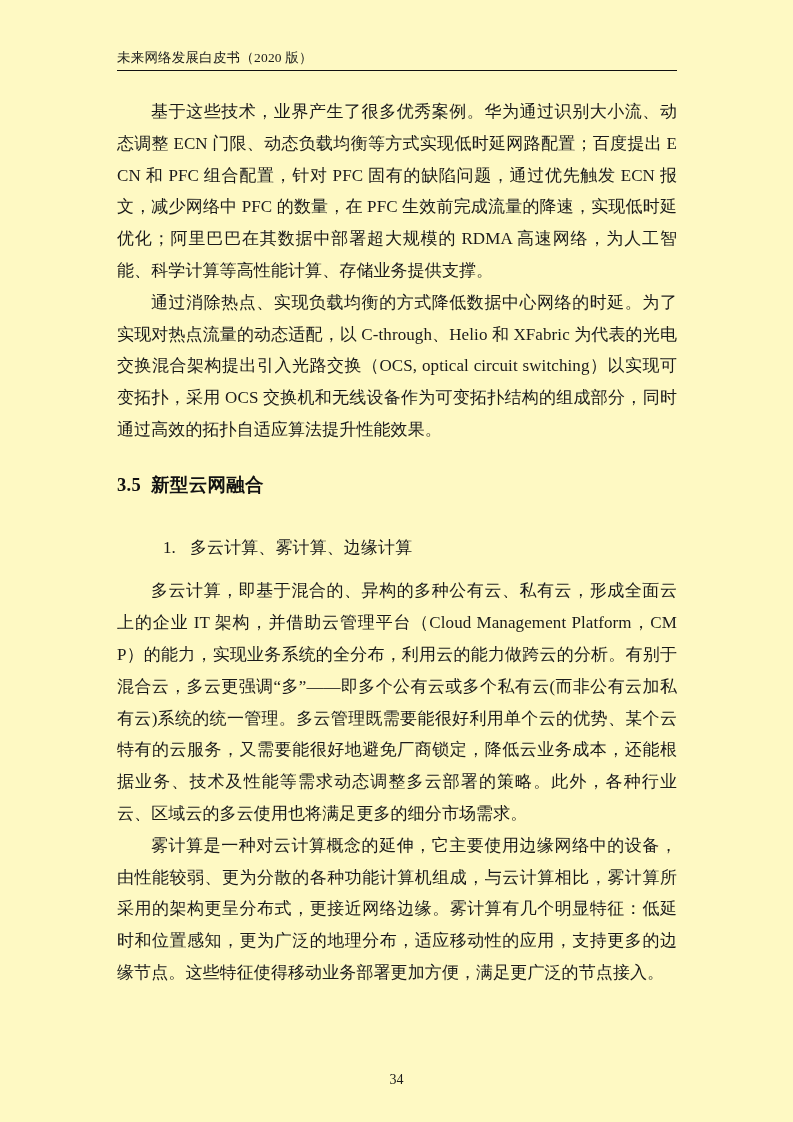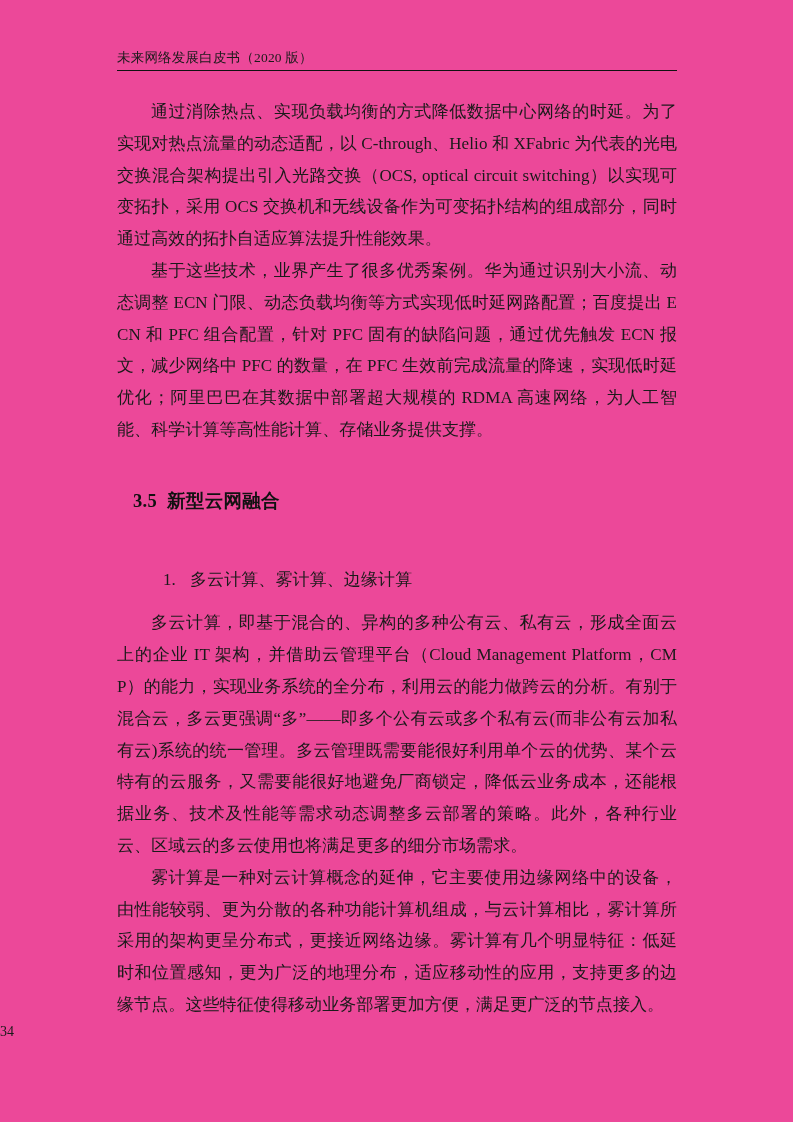--- a/index.html
+++ b/index.html
@@ -8,21 +8,21 @@
     background: #ffffff;
   }
   body {
     font-family: "Liberation Serif", "DejaVu Serif", serif;
     color: #1a1a1a;
   }
   .page {
     position: relative;
     width: 793px;
     height: 1122px;
-    background: #ec4899;
+    background: #fef9c3;
     overflow: hidden;
     box-sizing: border-box;
   }
 
   
   .header {
     position: absolute;
     left: 117px;
     top: 49px;
     width: 560px;
@@ -57,21 +57,21 @@
     text-justify: inter-ideograph;
     text-indent: 34px;
     letter-spacing: 0.1px;
     color: #1a1a1a;
     word-break: break-all;
     overflow-wrap: break-word;
   }
 
   
   h2.section-heading {
-    margin: 16px;
+    margin: 0;
     font-size: 18.5px;
     line-height: 31.8px;
     font-weight: bold;
     letter-spacing: 0.3px;
     color: #111111;
   }
   h2.section-heading .num {
     font-weight: bold;
     margin-right: 10px;
   }
@@ -88,43 +88,44 @@
     letter-spacing: 0.1px;
     color: #1a1a1a;
   }
   .sub-item .sub-num {
     margin-right: 14px;
   }
 
   
   .page-number {
     position: absolute;
-    top: 1022px;
+    top: 1070px;
     left: 0;
     width: 793px;
+    text-align: center;
     font-size: 14px;
     line-height: 20px;
     color: #1a1a1a;
   }
 </style>
 </head>
 <body>
 
 <div class="page">
 
   <div class="header">
     <div class="header-title">未来网络发展白皮书（2020 版）</div>
     <div class="header-rule"></div>
   </div>
 
   <div class="body-block">
 
+    <p class="para">基于这些技术，业界产生了很多优秀案例。华为通过识别大小流、动态调整 ECN 门限、动态负载均衡等方式实现低时延网路配置；百度提出 ECN 和 PFC 组合配置，针对 PFC 固有的缺陷问题，通过优先触发 ECN 报文，减少网络中 PFC 的数量，在 PFC 生效前完成流量的降速，实现低时延优化；阿里巴巴在其数据中部署超大规模的 RDMA 高速网络，为人工智能、科学计算等高性能计算、存储业务提供支撑。</p>
+
     <p class="para">通过消除热点、实现负载均衡的方式降低数据中心网络的时延。为了实现对热点流量的动态适配，以 C-through、Helio 和 XFabric 为代表的光电交换混合架构提出引入光路交换（OCS, optical circuit switching）以实现可变拓扑，采用 OCS 交换机和无线设备作为可变拓扑结构的组成部分，同时通过高效的拓扑自适应算法提升性能效果。</p>
-
-    <p class="para">基于这些技术，业界产生了很多优秀案例。华为通过识别大小流、动态调整 ECN 门限、动态负载均衡等方式实现低时延网路配置；百度提出 ECN 和 PFC 组合配置，针对 PFC 固有的缺陷问题，通过优先触发 ECN 报文，减少网络中 PFC 的数量，在 PFC 生效前完成流量的降速，实现低时延优化；阿里巴巴在其数据中部署超大规模的 RDMA 高速网络，为人工智能、科学计算等高性能计算、存储业务提供支撑。</p>
 
     <div class="heading-gap-before"></div>
 
     <h2 class="section-heading">
       <span class="num">3.5</span><span>新型云网融合</span>
     </h2>
 
     <div class="heading-gap-after"></div>
 
     <p class="sub-item">

